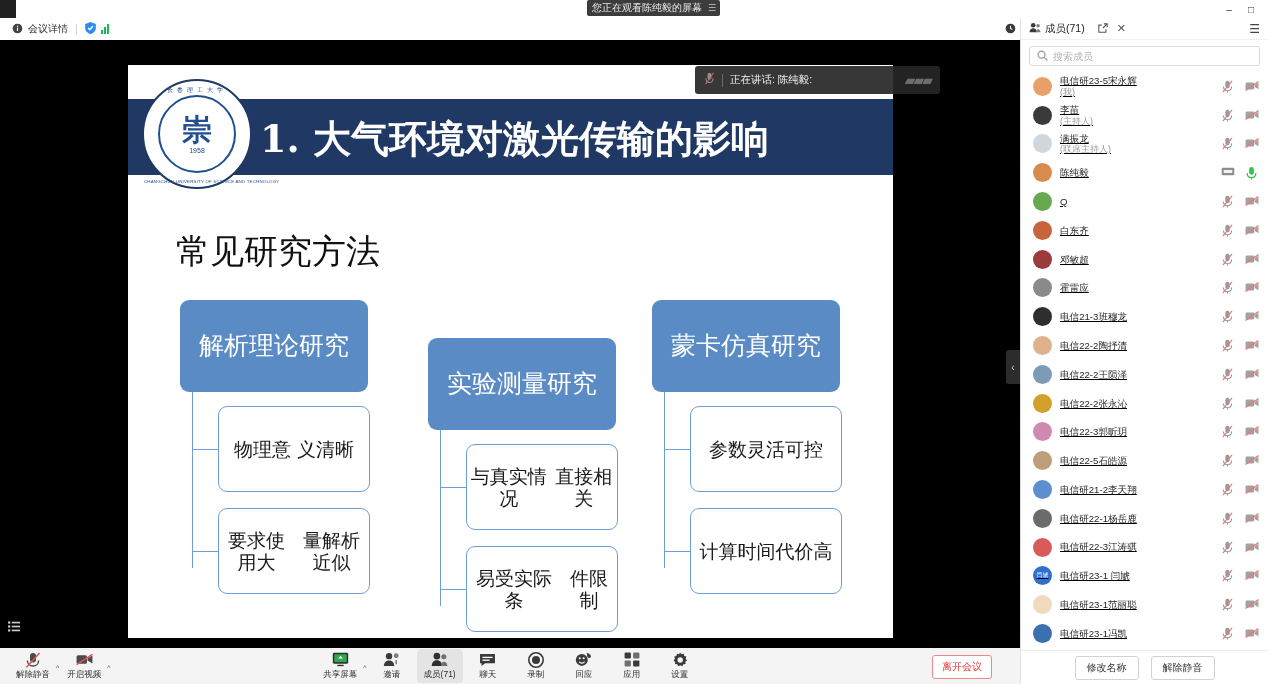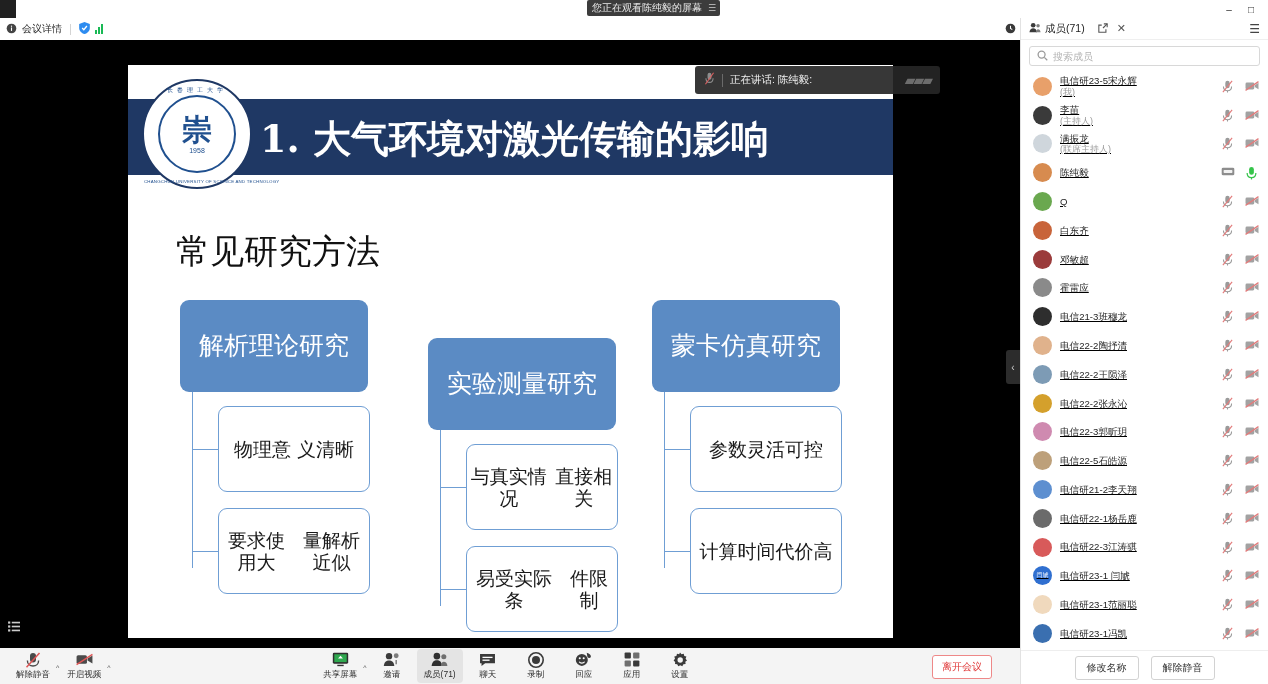--- a/index.html
+++ b/index.html
@@ -34,21 +34,21 @@
     width: 22px; height: 18px; display: flex; align-items: center; justify-content: center;
     font-size: 10px; color: #333;
   }
 
   
   .topbar {
     position: absolute; left: 0; top: 18px; width: 1268px; height: 22px;
     background: #ffffff;
     display: flex; align-items: center;
   }
-  .topbar-left { display: flex; align-items: center; gap: 5px; padding-left: 6px; }
+  .topbar-left { display: flex; align-items: center; gap: 5px; padding-left: 12px; }
   .tb-text { font-size: 10px; color: #2b2b2b; }
   .tb-sep { width: 1px; height: 11px; background: #d4d4d4; margin: 0 3px; }
   .sig-bars { display: inline-flex; align-items: flex-end; gap: 1px; height: 10px; }
   .sig-bars i { display: block; width: 2px; background: #19b955; }
   .sig-bars i:nth-child(1){height:4px;} .sig-bars i:nth-child(2){height:7px;} .sig-bars i:nth-child(3){height:10px;}
 
   .topbar-right {
     margin-left: auto; display: flex; align-items: center; gap: 0px;
     height: 22px; padding-right: 4px; color: #2b2b2b;
   }

